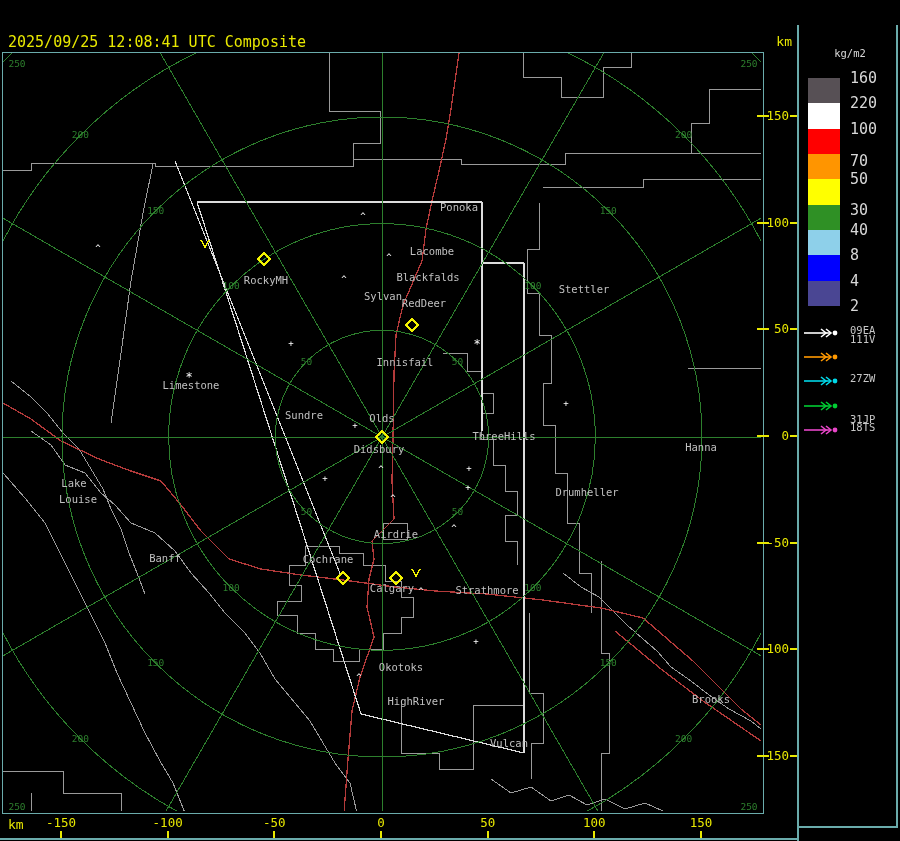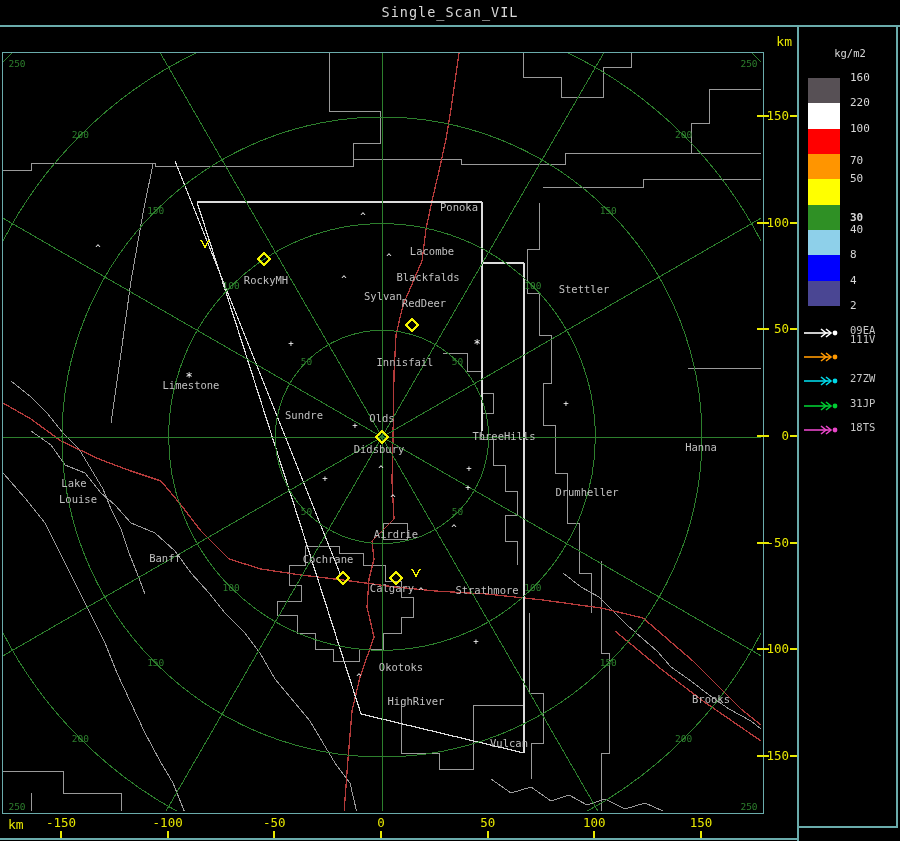--- a/index.html
+++ b/index.html
@@ -16,33 +16,31 @@
   .map-frame svg{display:block;}
   .vline-798{position:absolute;left:797px;top:25px;width:2px;height:816px;background:#6aabab;}
   .vline-897{position:absolute;left:896px;top:25px;width:2px;height:802px;background:#6aabab;}
   .hline-bottom{position:absolute;left:0;top:838px;width:798px;height:2px;background:#6aabab;}
   .hline-legend-bottom{position:absolute;left:797px;top:826px;width:101px;height:2px;background:#6aabab;}
   .axis-label{position:absolute;color:#e8e800;font-size:12.5px;line-height:12px;}
   .tick{position:absolute;background:#e8e800;}
   .legend-unit{position:absolute;left:820px;top:47px;width:60px;text-align:center;
                color:#d8d8d8;font-size:10.5px;}
   .swatch{position:absolute;left:808px;width:32px;}
-  .legend-val{position:absolute;left:850px;width:34px;color:#d8d8d8;font-size:11px;line-height:10px;}
+  .legend-val{position:absolute;left:850px;width:34px;color:#d8d8d8;font-size:15px;line-height:10px;}
   .radar-row-label{position:absolute;left:850px;color:#c8c8c8;font-size:10.5px;line-height:10px;text-align:right;}
   .radar-arrow{position:absolute;left:804px;}
   text{font-family:"DejaVu Sans Mono",monospace;}
 </style>
 </head>
 <body>
 
 <div class="app">
-  <div class="titlebar">
-    <span>Single_Scan_VIL</span>
-  </div>
-
+
+  <span class="header-datetime">2025/09/25 12:08:41 UTC Composite</span>
   <span class="km-top">km</span>
 
   <div class="map-frame">
     <svg id="map" width="758" height="758" viewBox="0 0 758 758" style="shape-rendering:crispEdges">
         <polyline points="0,117 28,117 28,110 152,110 152,113 350,113 350,106 458,106 458,111 562,111 562,100 758,100" fill="none" stroke="#9a9a9a" stroke-width="1"></polyline>
         <polyline points="326,0 326,58 377,58 377,90 350,90 350,112" fill="none" stroke="#9a9a9a" stroke-width="1"></polyline>
         <polyline points="520,0 520,24 558,24 558,44 600,44 600,14 628,14 628,0" fill="none" stroke="#9a9a9a" stroke-width="1"></polyline>
         <polyline points="758,36 706,36 706,70 688,70 688,100" fill="none" stroke="#9a9a9a" stroke-width="1"></polyline>
         <polyline points="540,134 640,134 640,126 758,126" fill="none" stroke="#9a9a9a" stroke-width="1"></polyline>
         <polyline points="536,150 536,196 524,196 524,240 536,240 536,282 548,282 548,330 540,330 540,372 552,372 552,420 564,420 564,470 576,470 576,520 588,520 588,560" fill="none" stroke="#9a9a9a" stroke-width="1"></polyline>
@@ -210,21 +208,21 @@
       <div class="swatch" style="top: 179.32px; height: 25.33px; background: rgb(255, 255, 0);"></div>
       <div class="swatch" style="top: 204.65px; height: 25.33px; background: rgb(47, 144, 37);"></div>
       <div class="swatch" style="top: 229.98px; height: 25.33px; background: rgb(142, 208, 234);"></div>
       <div class="swatch" style="top: 255.31px; height: 25.33px; background: rgb(0, 0, 255);"></div>
       <div class="swatch" style="top: 280.64px; height: 25.33px; background: rgb(74, 70, 147);"></div>
       <div class="legend-val" style="top: 73px;">160</div>
       <div class="legend-val" style="top: 98.33px;">220</div>
       <div class="legend-val" style="top: 123.66px;">100</div>
       <div class="legend-val" style="top: 156px;">70</div>
       <div class="legend-val" style="top: 174.32px;">50</div>
-      <div class="legend-val" style="top: 213px; font-weight: bold;">30</div>
+      <div class="legend-val" style="top: 205px;">30</div>
       <div class="legend-val" style="top: 224.98px;">40</div>
       <div class="legend-val" style="top: 250.31px;">8</div>
       <div class="legend-val" style="top: 275.64px;">4</div>
       <div class="legend-val" style="top: 300.97px;">2</div>
     </div>
   <div id="radarlist">
       <div class="radar-arrow" style="top: 324px;"><svg width="38" height="12" viewBox="0 0 38 12">
           <line x1="0" y1="6" x2="27" y2="6" stroke="#ffffff" stroke-width="1.6"></line>
           <polyline points="17,2 22,6 17,10" fill="none" stroke="#ffffff" stroke-width="1.6"></polyline>
           <polyline points="22,2 27,6 22,10" fill="none" stroke="#ffffff" stroke-width="1.6"></polyline>
@@ -244,21 +242,21 @@
           <polyline points="22,2 27,6 22,10" fill="none" stroke="#00d8e8" stroke-width="1.6"></polyline>
           <circle cx="31" cy="6" r="2.4" fill="#00d8e8"></circle>
         </svg></div>
       <div class="radar-row-label" style="top: 373px;">27ZW</div>
       <div class="radar-arrow" style="top: 397px;"><svg width="38" height="12" viewBox="0 0 38 12">
           <line x1="0" y1="6" x2="27" y2="6" stroke="#00cc33" stroke-width="1.6"></line>
           <polyline points="17,2 22,6 17,10" fill="none" stroke="#00cc33" stroke-width="1.6"></polyline>
           <polyline points="22,2 27,6 22,10" fill="none" stroke="#00cc33" stroke-width="1.6"></polyline>
           <circle cx="31" cy="6" r="2.4" fill="#00cc33"></circle>
         </svg></div>
-      <div class="radar-row-label" style="top: 398px;">31JP</div>
+      <div class="radar-row-label" style="top: 414px;">31JP</div>
       <div class="radar-arrow" style="top: 421px;"><svg width="38" height="12" viewBox="0 0 38 12">
           <line x1="0" y1="6" x2="27" y2="6" stroke="#e846c8" stroke-width="1.6"></line>
           <polyline points="17,2 22,6 17,10" fill="none" stroke="#e846c8" stroke-width="1.6"></polyline>
           <polyline points="22,2 27,6 22,10" fill="none" stroke="#e846c8" stroke-width="1.6"></polyline>
           <circle cx="31" cy="6" r="2.4" fill="#e846c8"></circle>
         </svg></div>
       <div class="radar-row-label" style="top: 422px;">18TS</div>
     </div>
 </div>
 

